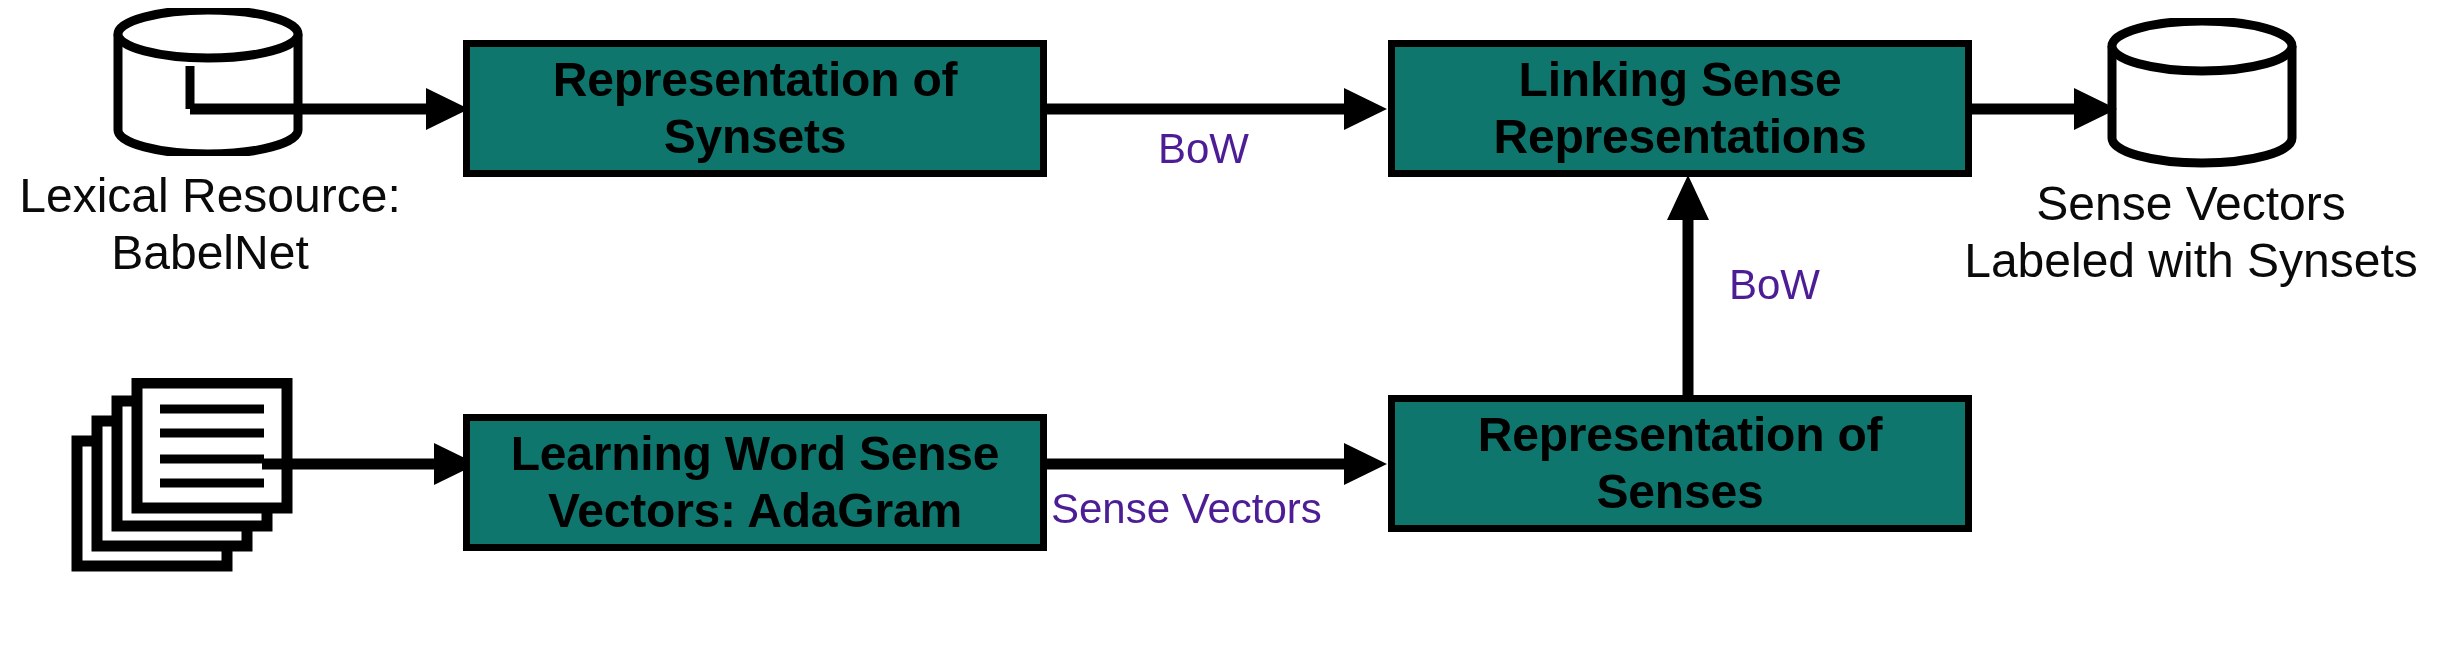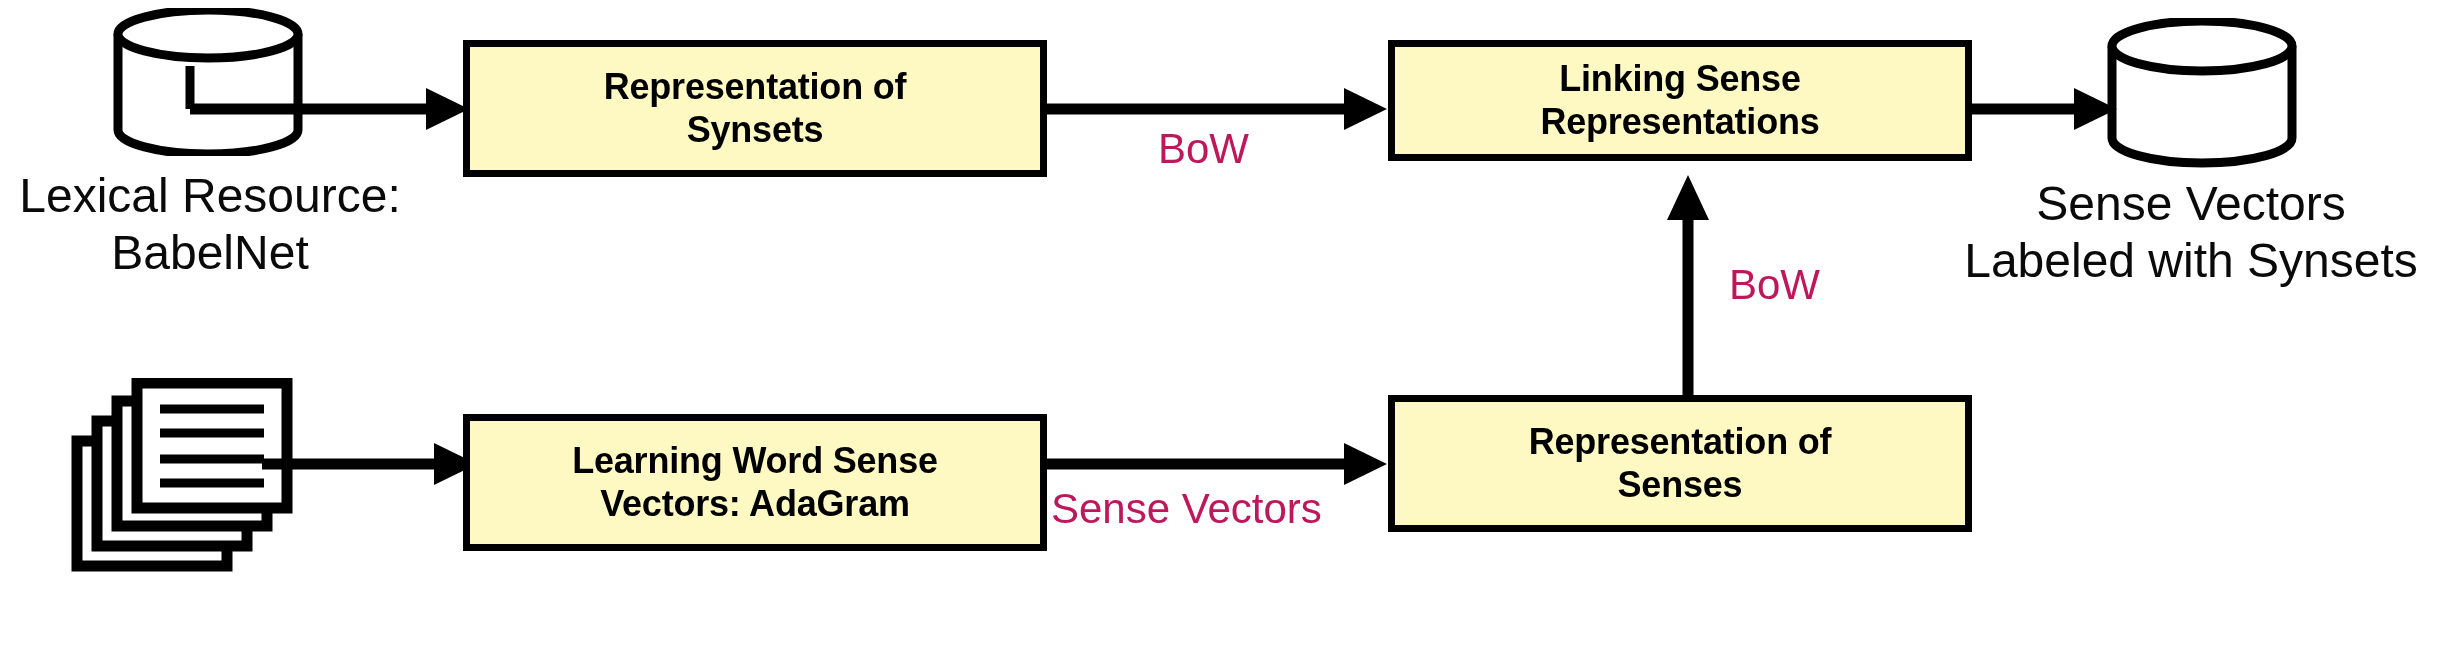--- a/index.html
+++ b/index.html
@@ -14,28 +14,28 @@
   #canvas {
     position: relative;
     width: 2452px;
     height: 652px;
     background: #ffffff;
     overflow: hidden;
   }
   .node-box {
     position: absolute;
     box-sizing: border-box;
-    background: #fef9c3;
+    background: #0f766e;
     border: 7px solid #000000;
     display: flex;
     align-items: center;
     justify-content: center;
     text-align: center;
     font-weight: bold;
-    font-size: 36px;
+    font-size: 48px;
     line-height: 1.18;
     letter-spacing: -0.2px;
   }
   .node-box .box-text {
     display: block;
     padding: 0 10px;
     white-space: pre-line;
   }
   .caption {
     position: absolute;
@@ -45,21 +45,21 @@
     font-weight: normal;
     white-space: pre-line;
     color: #0a0a0a;
   }
   .edge-label {
     position: absolute;
     font-size: 42px;
     font-weight: normal;
     line-height: 1.1;
     white-space: nowrap;
-    color: #be185d;
+    color: #4c1d95;
   }
   .cyl, .docstack, .arrow-svg {
     position: absolute;
   }
   .arrow-svg { overflow: visible; }
 </style>
 </head>
 <body>
 
 <div id="canvas">
@@ -84,21 +84,21 @@
     <span class="box-text">Representation of
 Synsets</span>
   </div>
 
   <svg class="arrow-svg" style="left:1047px; top:88px;" width="345" height="42" viewBox="0 0 345 42">
     <path d="M0 21 L305 21" stroke="#000" stroke-width="11" fill="none"></path>
     <path d="M297 0 L340 21 L297 42 Z" fill="#000"></path>
   </svg>
   <div class="edge-label" style="left:1158px; top:126px;">BoW</div>
 
-  <div class="node-box" style="left:1388px; top:40px; width:584px; height:121px;">
+  <div class="node-box" style="left:1388px; top:40px; width:584px; height:137px;">
     <span class="box-text">Linking Sense
 Representations</span>
   </div>
 
   <svg class="arrow-svg" style="left:1972px; top:88px;" width="150" height="42" viewBox="0 0 150 42">
     <path d="M0 21 L110 21" stroke="#000" stroke-width="11" fill="none"></path>
     <path d="M102 0 L145 21 L102 42 Z" fill="#000"></path>
   </svg>
 
   <svg class="cyl" style="left:2102px; top:18px;" width="205" height="150" viewBox="0 0 205 150">

